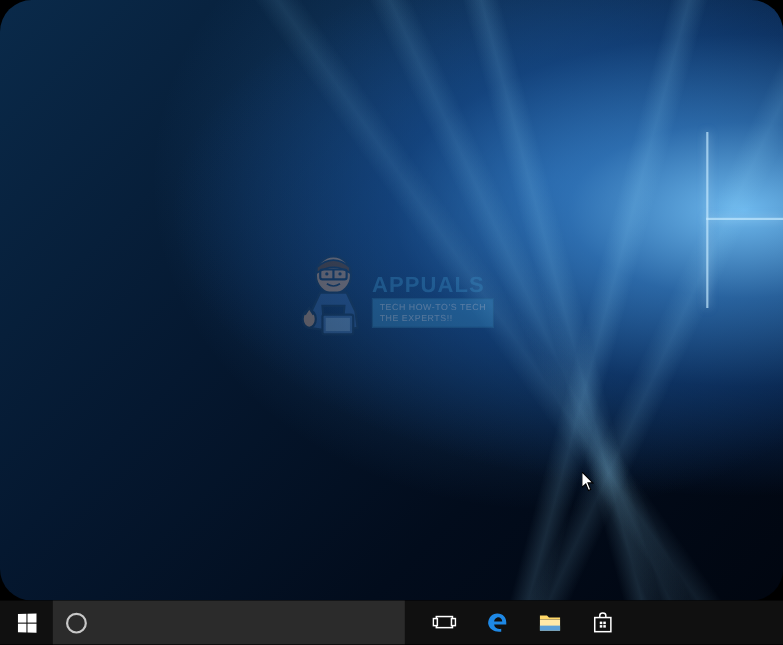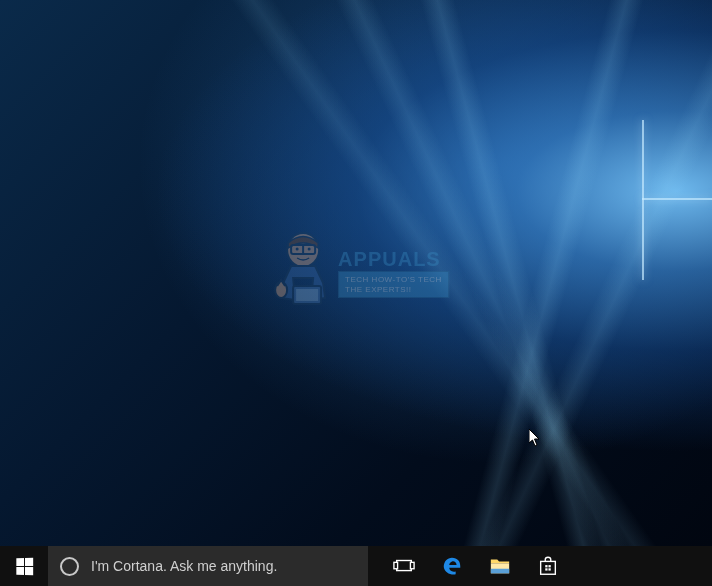--- a/index.html
+++ b/index.html
@@ -19,20 +19,21 @@
     
     .desktop {
       width: 100%;
       height: 546px;
       position: relative;
       background: 
         radial-gradient(ellipse 800px 400px at 95% 35%, rgba(120, 200, 255, 0.9) 0%, rgba(60, 140, 220, 0.6) 20%, rgba(20, 80, 160, 0.4) 40%, transparent 65%),
         radial-gradient(ellipse 600px 500px at 70% 30%, rgba(50, 130, 210, 0.5) 0%, transparent 60%),
         linear-gradient(135deg, #0a2a4a 0%, #051830 40%, #020c1c 70%, #010610 100%);
       overflow: hidden;
+      border-radius: 29px;
     }
     
     .light-beam {
       position: absolute;
       top: 0;
       right: 0;
       width: 100%;
       height: 100%;
       background:
         linear-gradient(255deg, transparent 30%, rgba(150, 220, 255, 0.15) 32%, transparent 34%),
@@ -256,21 +257,20 @@
     <div class="windows-logo">
       <span></span>
         <span></span>
         <span></span>
         <span></span>
     </div>
   </div>
 
   <div class="cortana-box">
     <div class="cortana-icon"></div>
-    <input class="cortana-input" type="text" placeholder="I'm Cortana. Ask me anything." style="">
   </div>
 
   <div class="spacer"></div>
 
   <div class="taskbar-icon task-view" title="Task View">
     <svg viewBox="0 0 24 24">
       <rect x="4" y="6" width="16" height="11" fill="none" stroke="#fff" stroke-width="1.5"></rect>
       <rect x="1" y="8" width="4" height="7" fill="#101010" stroke="#fff" stroke-width="1.5"></rect>
       <rect x="19" y="8" width="4" height="7" fill="#101010" stroke="#fff" stroke-width="1.5"></rect>
     </svg>

